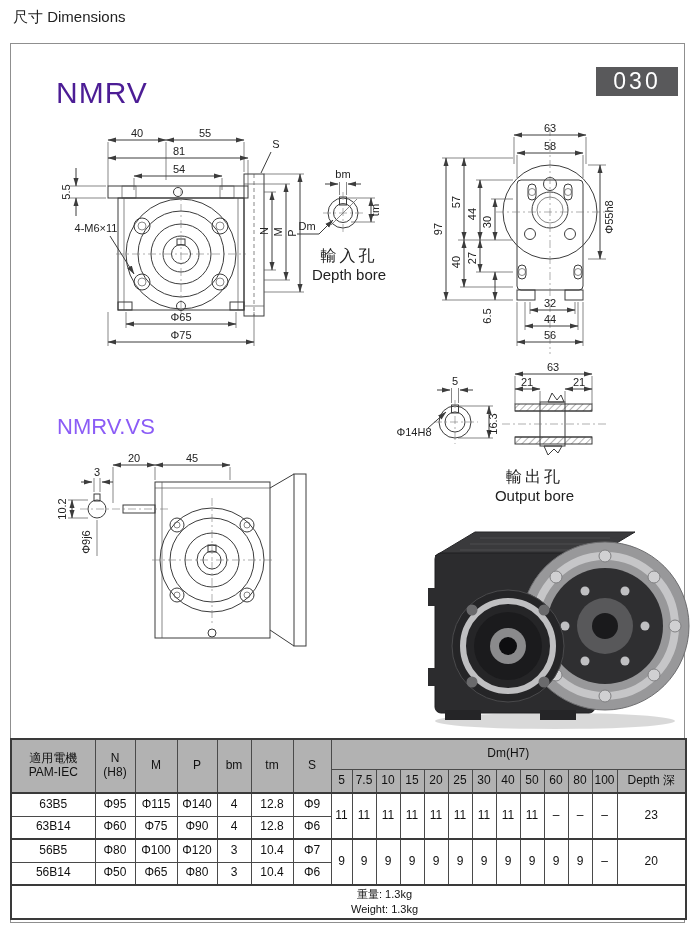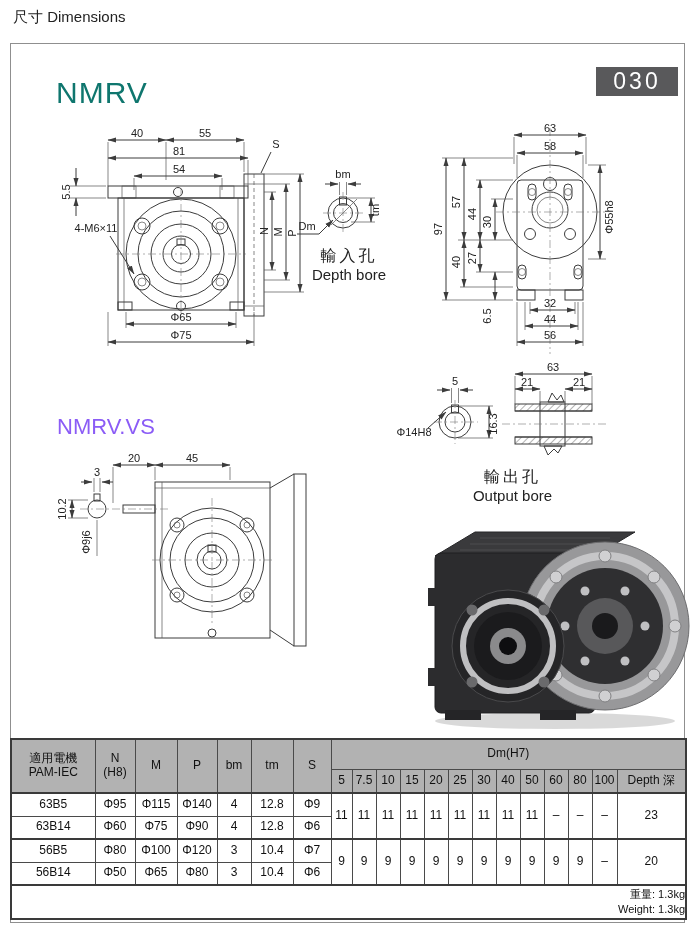--- a/index.html
+++ b/index.html
@@ -1,42 +1,42 @@
 <!DOCTYPE html>
 <html><head>
 <meta charset="utf-8">
 <style>
   html,body{margin:0;padding:0;background:#fff;}
   #stage{position:relative;width:699px;height:932px;background:#fff;
          font-family:"Liberation Sans","DejaVu Sans",sans-serif;color:#1d1d1d;overflow:hidden;}
   .abs{position:absolute;}
   #doc-title{left:13px;top:8px;font-size:15px;color:#222;}
   #page-frame{left:10px;top:43px;width:673px;height:878px;border:1px solid #8f8f8f;}
-  #model-heading{left:56px;top:76px;font-size:30px;letter-spacing:1px;color:#0f766e;}
+  #model-heading{left:56px;top:76px;font-size:30px;letter-spacing:1px;color:#4c1d95;}
   #model-vs-heading{left:57px;top:414px;font-size:22px;color:#8b5cf6;}
   #size-badge{left:596px;top:67px;width:82px;height:29px;background:#59595b;color:#fff;
               font-size:23px;letter-spacing:3px;display:flex;align-items:center;justify-content:center;}
   .caption{text-align:center;line-height:1.25;color:#222;}
   .caption .cn{font-size:16px;letter-spacing:3px;}
   .caption .en{font-size:15px;}
   svg{overflow:visible;}
   .ln{stroke:#3c3c3c;stroke-width:1;fill:none;}
   .thin{stroke:#555;stroke-width:.7;fill:none;}
   .cl{stroke:#7a7a7a;stroke-width:.6;fill:none;stroke-dasharray:8 3 2 3;}
   .t{font:11px "Liberation Sans","DejaVu Sans",sans-serif;fill:#222;}
   
   #spec-table{left:10px;top:738px;width:675px;border-collapse:collapse;table-layout:fixed;
               font-size:12px;color:#111;background:#fff;}
   #spec-table th,#spec-table td{border:1px solid #4a4a4a;text-align:center;vertical-align:middle;
               padding:0;line-height:1.15;overflow:hidden;}
   #spec-table th{background:#b2b2b2;font-weight:normal;}
   #spec-table .hr1{height:30px;padding-left:28px;} #spec-table .hr2{height:24px;}
   #spec-table .dr{height:23px;}
   #spec-table .sep td{border-top:2px solid #3a3a3a;}
-  #spec-table .note-row td{border-top:2px solid #3a3a3a;height:32px;text-align:right;
+  #spec-table .note-row td{border-top:2px solid #3a3a3a;height:32px;text-align:center;
               padding-left:72px;font-size:11px;line-height:1.35;}
   #spec-table{border:2px solid #3a3a3a;}
 </style>
 </head>
 <body>
 
 <div id="stage">
 
   <div class="abs" id="doc-title">尺寸 Dimensions</div>
   <div class="abs" id="page-frame"></div>
@@ -354,21 +354,21 @@
       <line class="ln" x1="117" y1="12" x2="194" y2="12" marker-start="url(#aE)" marker-end="url(#aE)"></line>
       <text class="t" x="155" y="9" text-anchor="middle">63</text>
       <line class="thin" x1="142" y1="29" x2="142" y2="40"></line>
         <line class="thin" x1="167" y1="29" x2="167" y2="40"></line>
       <line class="ln" x1="117" y1="27" x2="142" y2="27" marker-start="url(#aE)" marker-end="url(#aE)"></line>
       <line class="ln" x1="167" y1="27" x2="194" y2="27" marker-start="url(#aE)" marker-end="url(#aE)"></line>
       <text class="t" x="129" y="24" text-anchor="middle">21</text>
       <text class="t" x="181" y="24" text-anchor="middle">21</text>
     </g>
   </svg>
-  <div class="abs caption" style="left:450px;top:467px;width:125px">
+  <div class="abs caption" style="left:472px;top:467px;width:125px">
     <div class="cn">輸出孔</div>
     <div class="en">Output bore</div>
   </div>
 
   <svg class="abs" style="left:420px;top:518px" width="275" height="212" viewBox="0 0 275 212">
     <ellipse cx="135" cy="203" rx="120" ry="8" fill="rgba(0,0,0,0.15)"></ellipse>
     <polygon points="15,38 55,14 215,14 175,38" fill="#3a3a3c" stroke="#262628"></polygon>
     <line x1="60" y1="20" x2="190" y2="20" stroke="#4c4c4e"></line>
     <line x1="50" y1="26" x2="185" y2="26" stroke="#4c4c4e"></line>
     <line x1="40" y1="32" x2="180" y2="32" stroke="#4c4c4e"></line>

